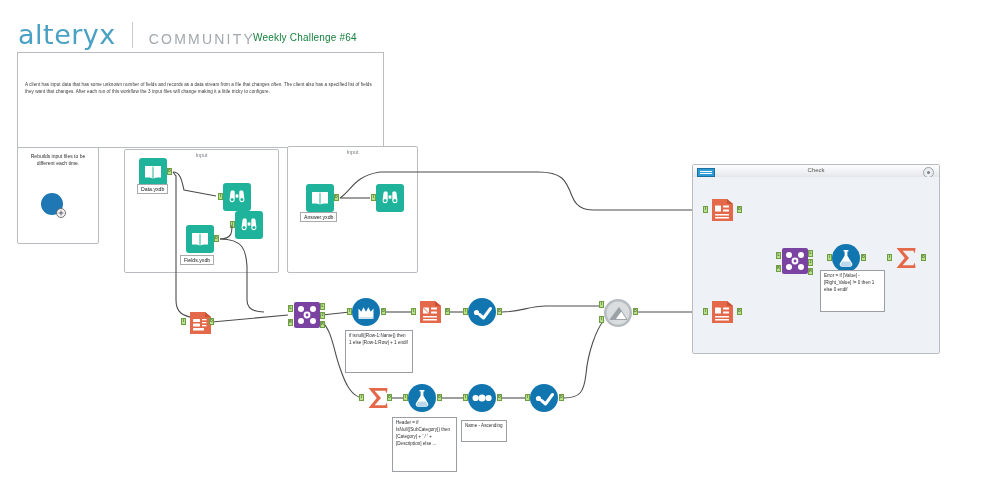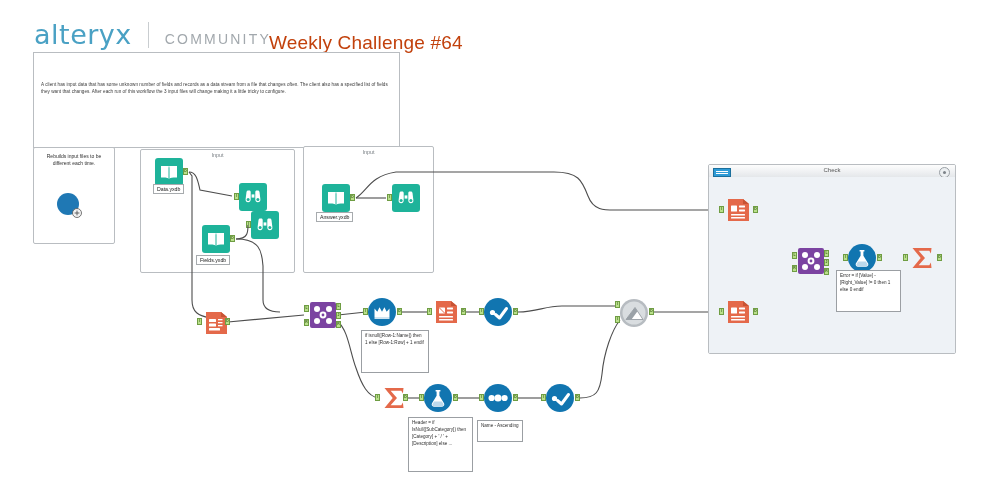--- a/index.html
+++ b/index.html
@@ -1,25 +1,25 @@
 <!DOCTYPE html>
 <html><head>
 <meta charset="utf-8">
 <style>
   html,body{margin:0;padding:0;background:#ffffff;}
   body{width:999px;height:489px;position:relative;overflow:hidden;
        font-family:"Liberation Sans",sans-serif;color:#333;}
-  .canvas{position:absolute;inset:0;margin-left:16px;}
+  .canvas{position:absolute;inset:0;}
 
   
   .hdr{position:absolute;left:18px;top:18px;display:flex;align-items:baseline;}
   .logo{font-family:"DejaVu Sans",sans-serif;font-size:27px;color:#4aa1c4;letter-spacing:.5px;font-weight:400;}
   .logo-div{width:1px;height:26px;background:#c9cdd0;margin:0 16px;position:relative;top:4px;}
   .community{font-size:14px;color:#a2a8ad;letter-spacing:2.2px;}
-  .wc-title{position:absolute;left:253px;top:32px;font-size:19px;color:#c2410c;letter-spacing:.2px;}
+  .wc-title{position:absolute;left:253px;top:32px;font-size:10px;color:#15803d;letter-spacing:.2px;}
 
   
   .descbox{position:absolute;left:17px;top:52px;width:365px;height:94px;
            border:1px solid #b9bdc1;background:#fff;}
   .desctext{position:absolute;left:7px;top:28px;width:350px;font-size:4.6px;
             line-height:1.62;color:#3a3a3a;letter-spacing:.05px;}
 
   
   .ctr{position:absolute;border:1px solid #b9bdc1;background:#fff;border-radius:2px;}
   .ctr-lbl{position:absolute;top:2px;left:0;right:0;text-align:center;font-size:5.5px;color:#7c8287;}

